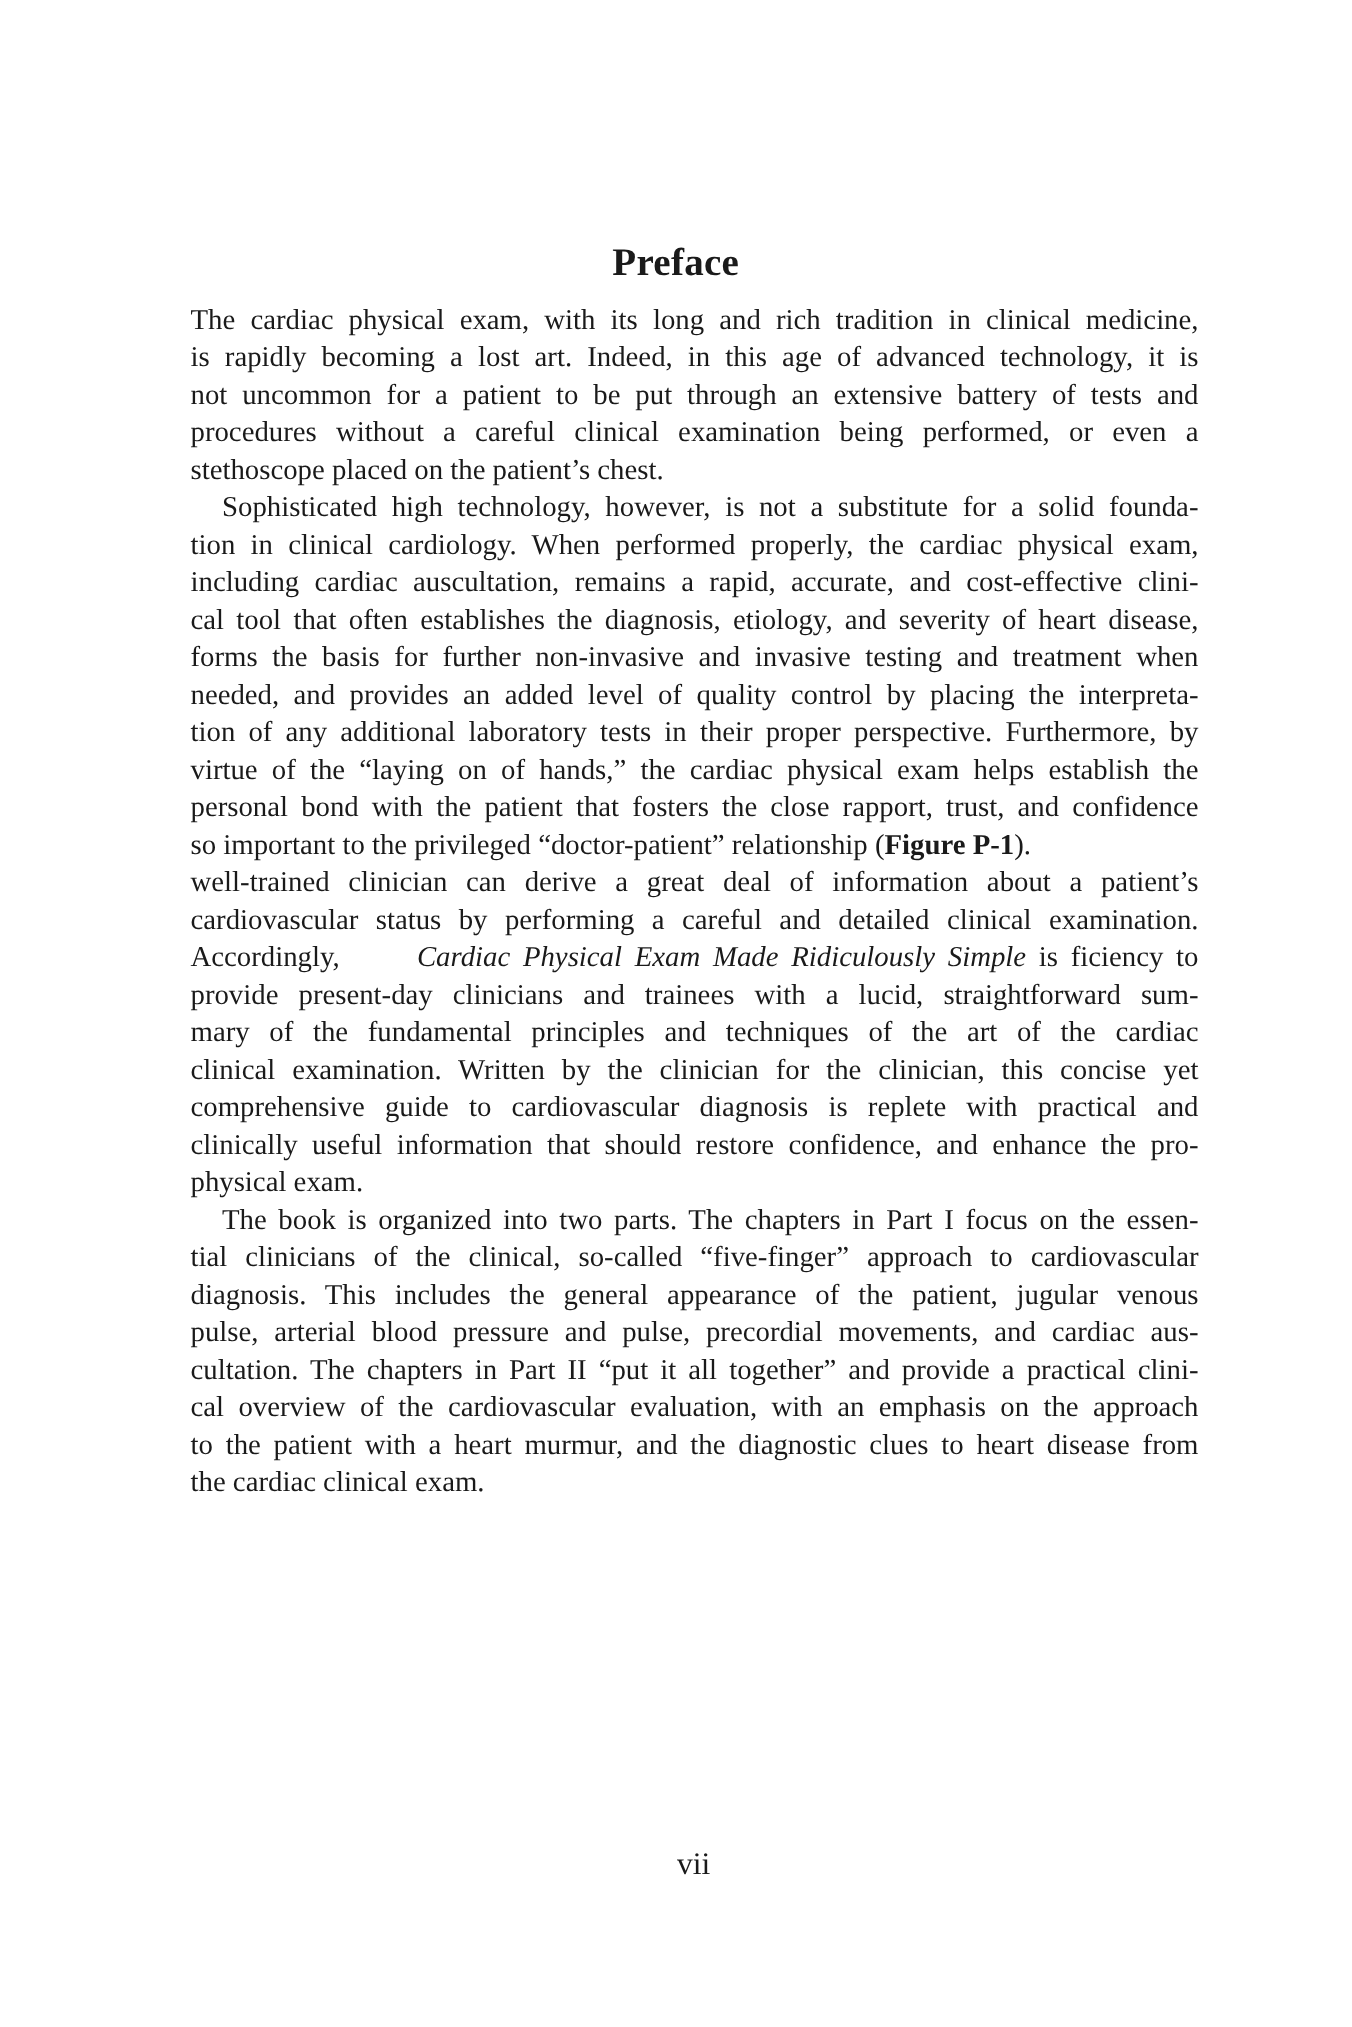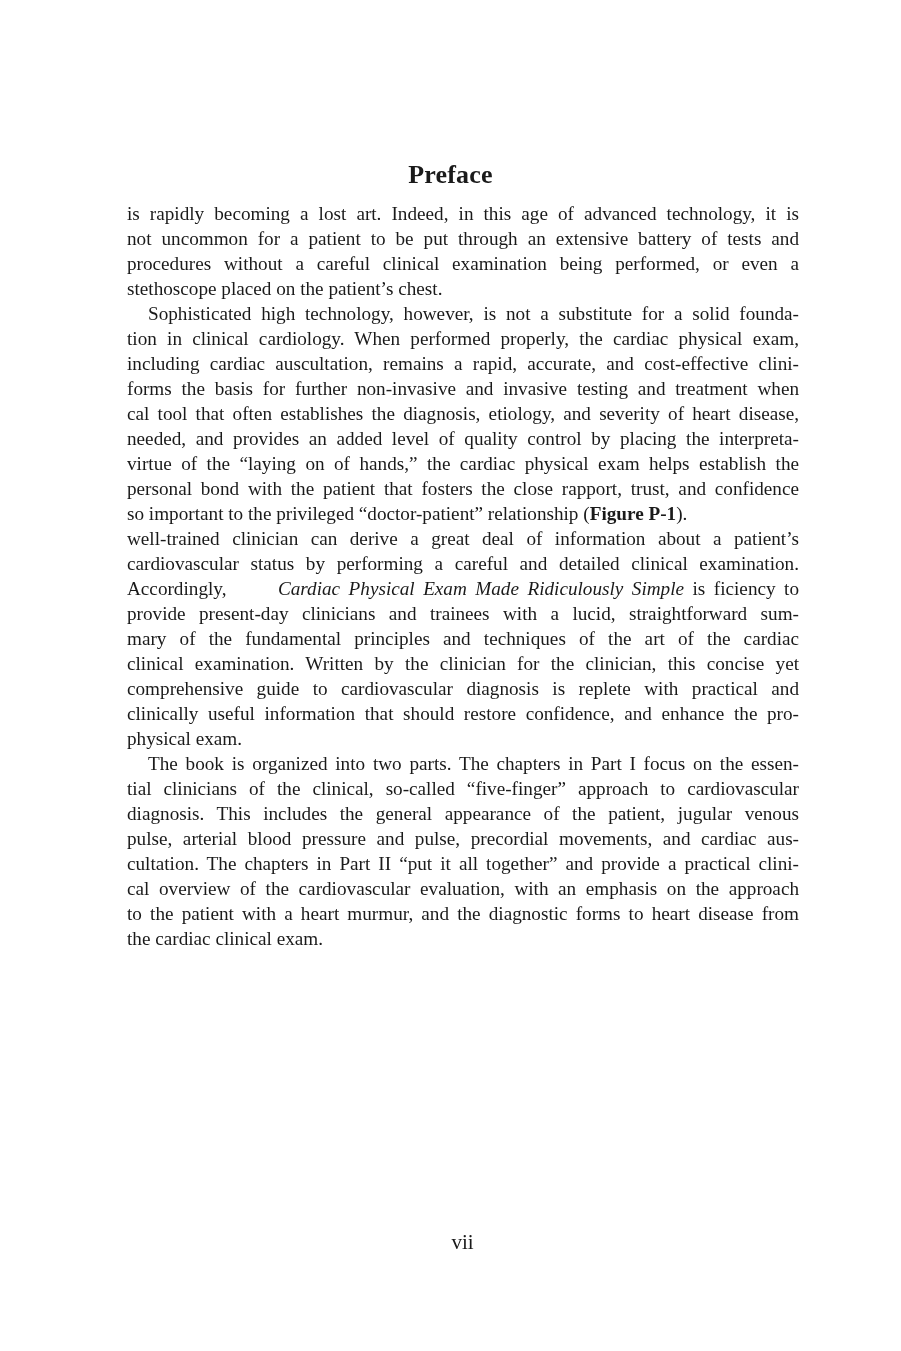--- a/index.html
+++ b/index.html
@@ -17,33 +17,35 @@
   b { font-weight: bold; }
 </style>
 </head>
 <body>
 
 <h1 class="title">Preface</h1>
 
 <div class="body">
 
   <div>
+    <div class="line">The cardiac physical exam, with its long and rich tradition in clinical medicine,</div>
     <div class="line">is rapidly becoming a lost art. Indeed, in this age of advanced technology, it is</div>
     <div class="line">not uncommon for a patient to be put through an extensive battery of tests and</div>
     <div class="line">procedures without a careful clinical examination being performed, or even a</div>
     <div class="line last">stethoscope placed on the patient’s chest.</div>
   </div>
 
   <div>
     <div class="line indent">Sophisticated high technology, however, is not a substitute for a solid founda-</div>
     <div class="line">tion in clinical cardiology. When performed properly, the cardiac physical exam,</div>
     <div class="line">including cardiac auscultation, remains a rapid, accurate, and cost-effective clini-</div>
+    <div class="line">cal tool that often establishes the diagnosis, etiology, and severity of heart disease,</div>
     <div class="line">forms the basis for further non-invasive and invasive testing and treatment when</div>
-    <div class="line">cal tool that often establishes the diagnosis, etiology, and severity of heart disease,</div>
     <div class="line">needed, and provides an added level of quality control by placing the interpreta-</div>
+    <div class="line">tion of any additional laboratory tests in their proper perspective. Furthermore, by</div>
     <div class="line">virtue of the “laying on of hands,” the cardiac physical exam helps establish the</div>
     <div class="line">personal bond with the patient that fosters the close rapport, trust, and confidence</div>
     <div class="line last"><span>so important to the privileged “doctor-patient” relationship (</span><b>Figure P-1</b><span>).</span></div>
   </div>
 
   <div>
     <div class="line">well-trained clinician can derive a great deal of information about a patient’s</div>
     <div class="line">cardiovascular status by performing a careful and detailed clinical examination.</div>
     <div class="line"><span>Accordingly, </span><i>Cardiac Physical Exam Made Ridiculously Simple</i><span> is ficiency to</span></div>
     <div class="line">provide present-day clinicians and trainees with a lucid, straightforward sum-</div>
@@ -54,19 +56,19 @@
     <div class="line last">physical exam.</div>
   </div>
 
   <div>
     <div class="line indent">The book is organized into two parts. The chapters in Part I focus on the essen-</div>
     <div class="line">tial clinicians of the clinical, so-called “five-finger” approach to cardiovascular</div>
     <div class="line">diagnosis. This includes the general appearance of the patient, jugular venous</div>
     <div class="line">pulse, arterial blood pressure and pulse, precordial movements, and cardiac aus-</div>
     <div class="line">cultation. The chapters in Part II “put it all together” and provide a practical clini-</div>
     <div class="line">cal overview of the cardiovascular evaluation, with an emphasis on the approach</div>
-    <div class="line">to the patient with a heart murmur, and the diagnostic forms to heart disease from</div>
+    <div class="line">to the patient with a heart murmur, and the diagnostic clues to heart disease from</div>
     <div class="line last">the cardiac clinical exam.</div>
   </div>
 
 </div>
 
 <div class="folio">vii</div>
 
 </body></html>

